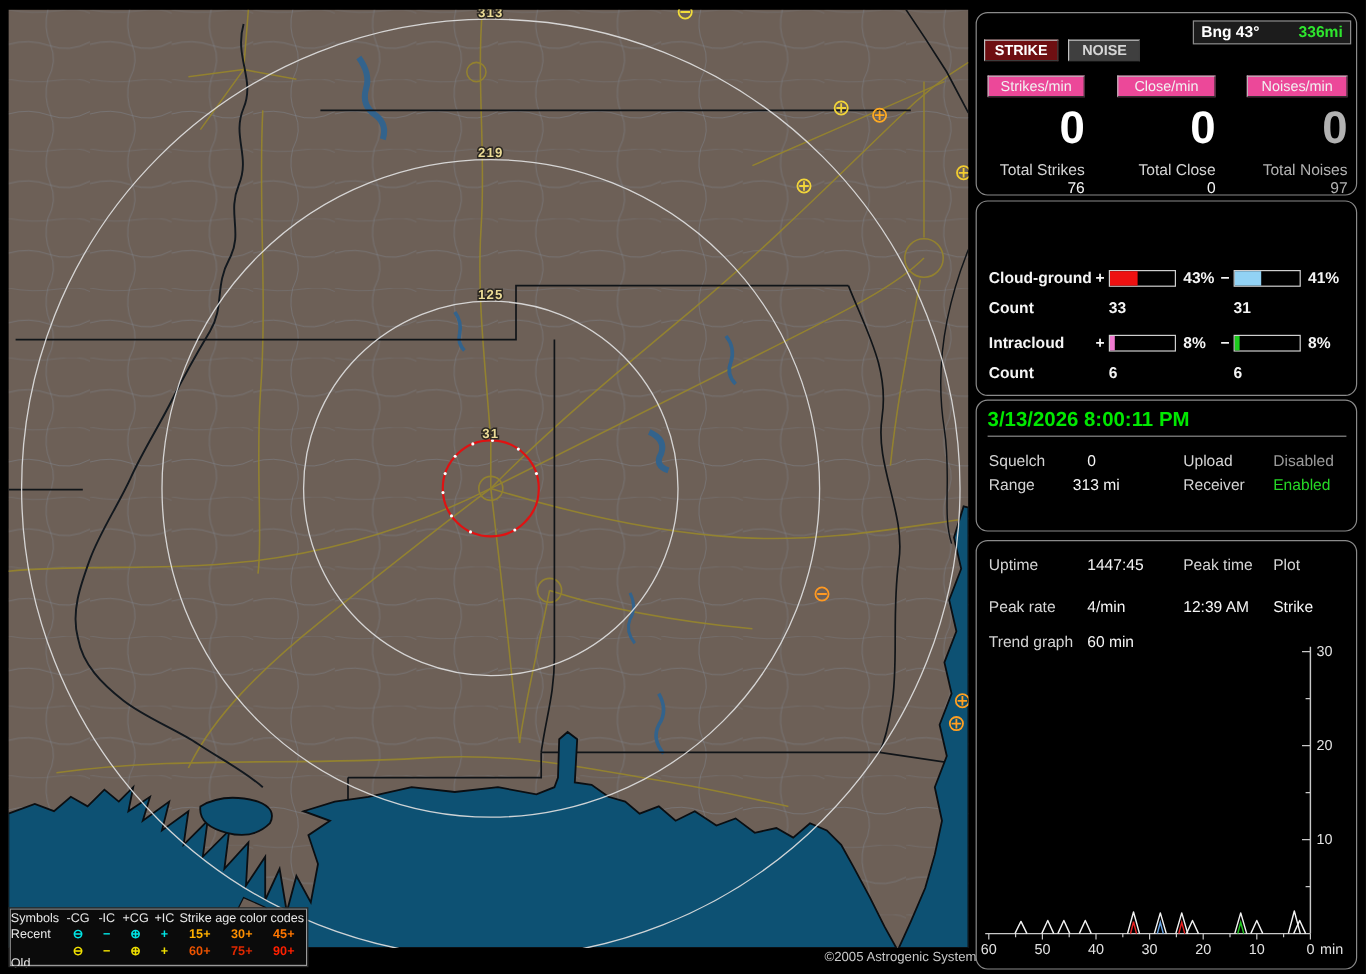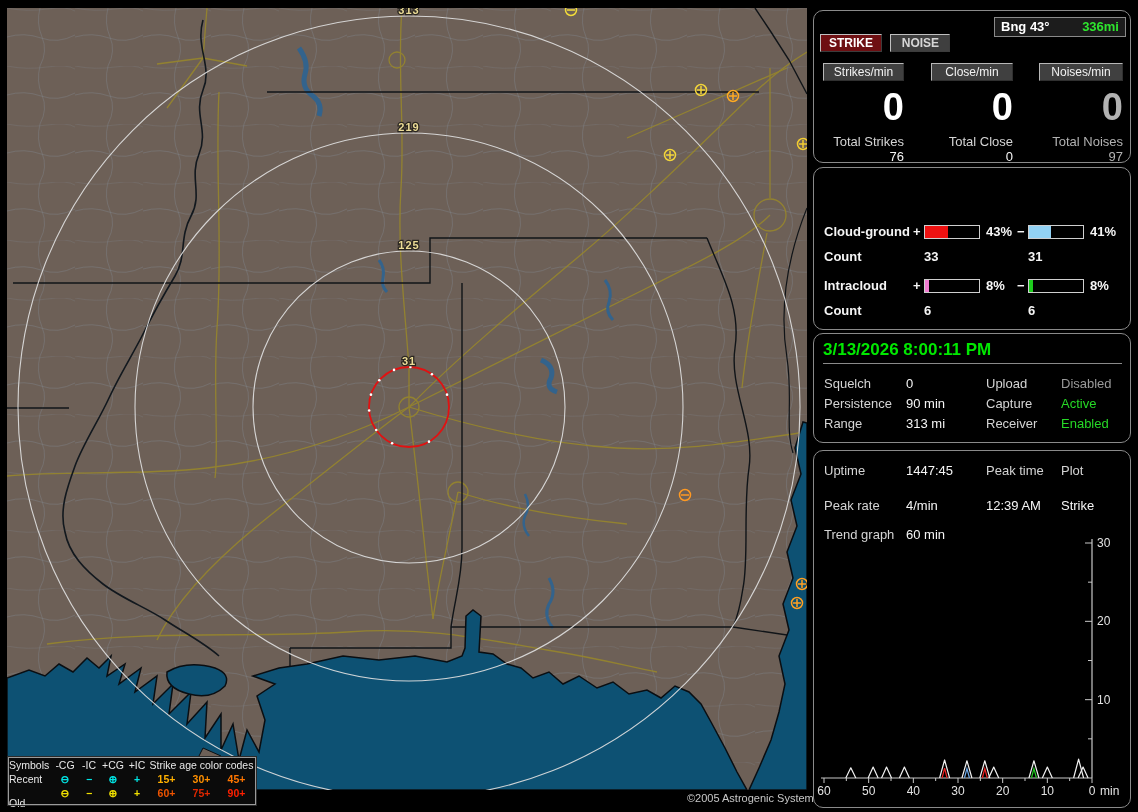--- a/index.html
+++ b/index.html
@@ -5,21 +5,21 @@
   html,body{margin:0;padding:0;background:#000;}
   #app{position:relative;width:1138px;height:812px;background:#000;overflow:hidden;
        font-family:"Liberation Sans",sans-serif;color:#d9d9d9;}
   .abs{position:absolute;}
   
   .box{position:absolute;left:813px;width:318px;background:#000;border:1px solid #8a8a8a;border-radius:10px;box-sizing:border-box;}
   .btn{display:inline-block;font-weight:bold;font-size:12px;text-align:center;
        border:1px solid;border-color:#c0c0c0 #3c3c3c #3c3c3c #c0c0c0;padding:1px 0;cursor:pointer;}
   .btn-strike{background:#6e0f12;color:#ffffff;width:60px;}
   .btn-noise{background:#3f3f3f;color:#d6d6d6;width:58px;}
-  .minibtn{background:#404040;color:#f2f2f2;font-size:12px;text-align:center;
+  .minibtn{background:#ec4899;color:#f2f2f2;font-size:12px;text-align:center;
        border:1px solid;border-color:#b8b8b8 #303030 #303030 #b8b8b8;padding:1px 0;cursor:pointer;}
   .bngbox{position:absolute;background:#1c1c1c;border:1px solid #8a8a8a;height:18px;
        font-size:13px;font-weight:bold;line-height:18px;}
   .col{position:absolute;text-align:right;}
   .bigzero{font-size:38px;font-weight:bold;color:#ffffff;line-height:38px;}
   .dim{color:#b2b2b2 !important;}
   .lbl{color:#d4d4d4;font-size:13px;}
   .val{color:#f5f5f5;font-size:13px;}
   .bold{font-weight:bold;}
   .bar{display:inline-block;width:54px;height:12px;border:1px solid #cfcfcf;background:#000;vertical-align:middle;}
@@ -284,28 +284,22 @@
       <span id="datetime">3/13/2026 8:00:11 PM</span>
     </div>
     <div class="abs" style="left:0;top:42px;width:318px;">
       <div style="position:relative;height:20px;">
         <span class="abs lbl" style="left:10px;">Squelch</span>
         <span class="abs val" style="left:92px;">0</span>
         <span class="abs lbl" style="left:172px;">Upload</span>
         <span class="abs val gray" style="left:247px;">Disabled</span>
       </div>
       <div style="position:relative;height:20px;">
-        <span class="abs lbl" style="left:10px;">Persistence</span>
-        <span class="abs val" style="left:92px;">90 min</span>
-        <span class="abs lbl" style="left:172px;">Capture</span>
-        <span class="abs val green" style="left:247px;">Active</span>
-      </div>
-      <div style="position:relative;height:20px;">
         <span class="abs lbl" style="left:10px;">Range</span>
-        <span class="abs val" style="left:92px;text-align:right;">313 mi</span>
+        <span class="abs val" style="left:80px;text-align:right;">313 mi</span>
         <span class="abs lbl" style="left:172px;">Receiver</span>
         <span class="abs val green" style="left:247px;">Enabled</span>
       </div>
     </div>
   </div>
 
   <div class="box" style="top:450px;height:358px;">
     <div class="abs" style="left:0;top:12px;width:318px;">
       <div style="position:relative;height:23px;">
         <span class="abs lbl" style="left:10px;">Uptime</span>

